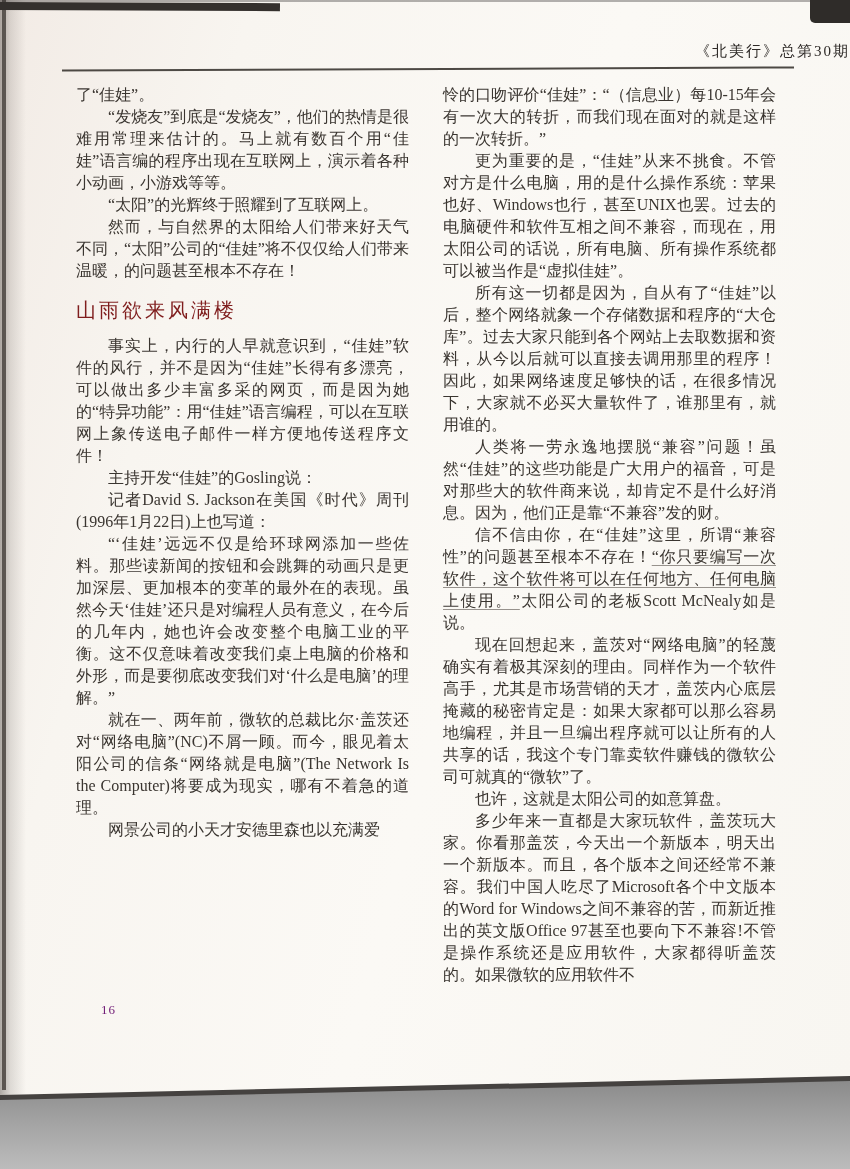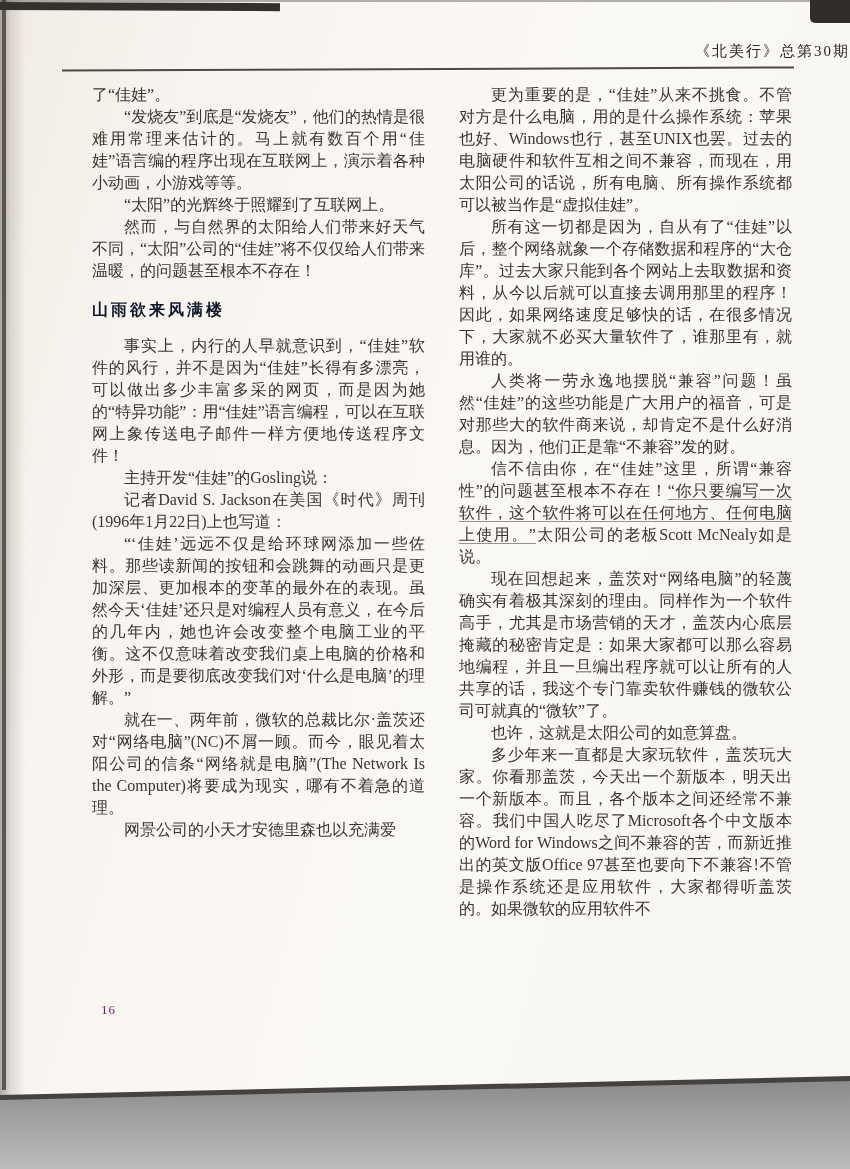--- a/index.html
+++ b/index.html
@@ -22,26 +22,26 @@
   .scanner-bed{position:absolute;top:1074px;left:0;width:850px;height:95px;
     clip-path:polygon(0 25px,100% 6px,100% 100%,0 100%);
     background:linear-gradient(to bottom,#878787,#a0a0a0 45%,#bcbcbc);}
   .edge-line{position:absolute;top:1074px;left:0;width:850px;height:30px;
     clip-path:polygon(0 21px,100% 2px,100% 7px,0 26px);background:#454240;}
   
   .header-title{position:absolute;top:42px;left:0;width:100%;text-align:right;
     font-size:15px;letter-spacing:2px;color:#2e2a27;}
   .header-rule{position:absolute;top:68px;left:62px;width:732px;height:2px;background:#4d4944;transform:rotate(-.25deg);}
   
-  .columns{position:absolute;top:84px;left:92px;width:700px;display:flex;gap:34px;
+  .columns{position:absolute;top:84px;left:76px;width:700px;display:flex;gap:34px;
     color:#3a3530;font-size:16px;line-height:22px;text-align:justify;}
   .col{width:341px;}
   .col p{margin:0;text-indent:2em;}
   .col p.no-indent{text-indent:0;}
-  .section-heading{font-size:16px;letter-spacing:3px;color:#0f172a;margin:17px 0 14px 0;text-indent:0;font-weight:bold;}
+  .section-heading{font-size:20px;letter-spacing:3px;color:#7f1d1d;margin:17px 0 14px 0;text-indent:0;font-weight:normal;}
   .underlined{text-decoration:underline;text-underline-offset:3px;text-decoration-color:rgba(70,62,55,.55);}
   .page-number{position:absolute;top:1002px;left:101px;font-size:13px;color:#701a75;letter-spacing:1px;}
 </style>
 </head>
 <body>
 
 <div class="paper"></div>
 <div class="left-gutter"></div>
 <div class="spine-line"></div>
 <div class="hairline-top"></div>
@@ -59,20 +59,21 @@
     <p>然而，与自然界的太阳给人们带来好天气不同，“太阳”公司的“佳娃”将不仅仅给人们带来温暖，的问题甚至根本不存在！</p>
     <h2 class="section-heading">山雨欲来风满楼</h2>
     <p>事实上，内行的人早就意识到，“佳娃”软件的风行，并不是因为“佳娃”长得有多漂亮，可以做出多少丰富多采的网页，而是因为她的“特异功能”：用“佳娃”语言编程，可以在互联网上象传送电子邮件一样方便地传送程序文件！</p>
     <p>主持开发“佳娃”的Gosling说：</p>
     <p>记者David S. Jackson在美国《时代》周刊(1996年1月22日)上也写道：</p>
     <p>“‘佳娃’远远不仅是给环球网添加一些佐料。那些读新闻的按钮和会跳舞的动画只是更加深层、更加根本的变革的最外在的表现。虽然今天‘佳娃’还只是对编程人员有意义，在今后的几年内，她也许会改变整个电脑工业的平衡。这不仅意味着改变我们桌上电脑的价格和外形，而是要彻底改变我们对‘什么是电脑’的理解。”</p>
     <p>就在一、两年前，微软的总裁比尔·盖茨还对“网络电脑”(NC)不屑一顾。而今，眼见着太阳公司的信条“网络就是电脑”(The Network Is the Computer)将要成为现实，哪有不着急的道理。</p>
     <p>网景公司的小天才安德里森也以充满爱</p>
   </div>
   <div class="col">
+    <p class="no-indent">怜的口吻评价“佳娃”：“（信息业）每10-15年会有一次大的转折，而我们现在面对的就是这样的一次转折。”</p>
     <p>更为重要的是，“佳娃”从来不挑食。不管对方是什么电脑，用的是什么操作系统：苹果也好、Windows也行，甚至UNIX也罢。过去的电脑硬件和软件互相之间不兼容，而现在，用太阳公司的话说，所有电脑、所有操作系统都可以被当作是“虚拟佳娃”。</p>
     <p>所有这一切都是因为，自从有了“佳娃”以后，整个网络就象一个存储数据和程序的“大仓库”。过去大家只能到各个网站上去取数据和资料，从今以后就可以直接去调用那里的程序！因此，如果网络速度足够快的话，在很多情况下，大家就不必买大量软件了，谁那里有，就用谁的。</p>
     <p>人类将一劳永逸地摆脱“兼容”问题！虽然“佳娃”的这些功能是广大用户的福音，可是对那些大的软件商来说，却肯定不是什么好消息。因为，他们正是靠“不兼容”发的财。</p>
     <p><span>信不信由你，在“佳娃”这里，所谓“兼容性”的问题甚至根本不存在！</span><span class="underlined">“你只要编写一次软件，这个软件将可以在任何地方、任何电脑上使用。”</span><span>太阳公司的老板Scott McNealy如是说。</span></p>
     <p>现在回想起来，盖茨对“网络电脑”的轻蔑确实有着极其深刻的理由。同样作为一个软件高手，尤其是市场营销的天才，盖茨内心底层掩藏的秘密肯定是：如果大家都可以那么容易地编程，并且一旦编出程序就可以让所有的人共享的话，我这个专门靠卖软件赚钱的微软公司可就真的“微软”了。</p>
     <p>也许，这就是太阳公司的如意算盘。</p>
     <p>多少年来一直都是大家玩软件，盖茨玩大家。你看那盖茨，今天出一个新版本，明天出一个新版本。而且，各个版本之间还经常不兼容。我们中国人吃尽了Microsoft各个中文版本的Word for Windows之间不兼容的苦，而新近推出的英文版Office 97甚至也要向下不兼容!不管是操作系统还是应用软件，大家都得听盖茨的。如果微软的应用软件不</p>
   </div>
 </div>
 

